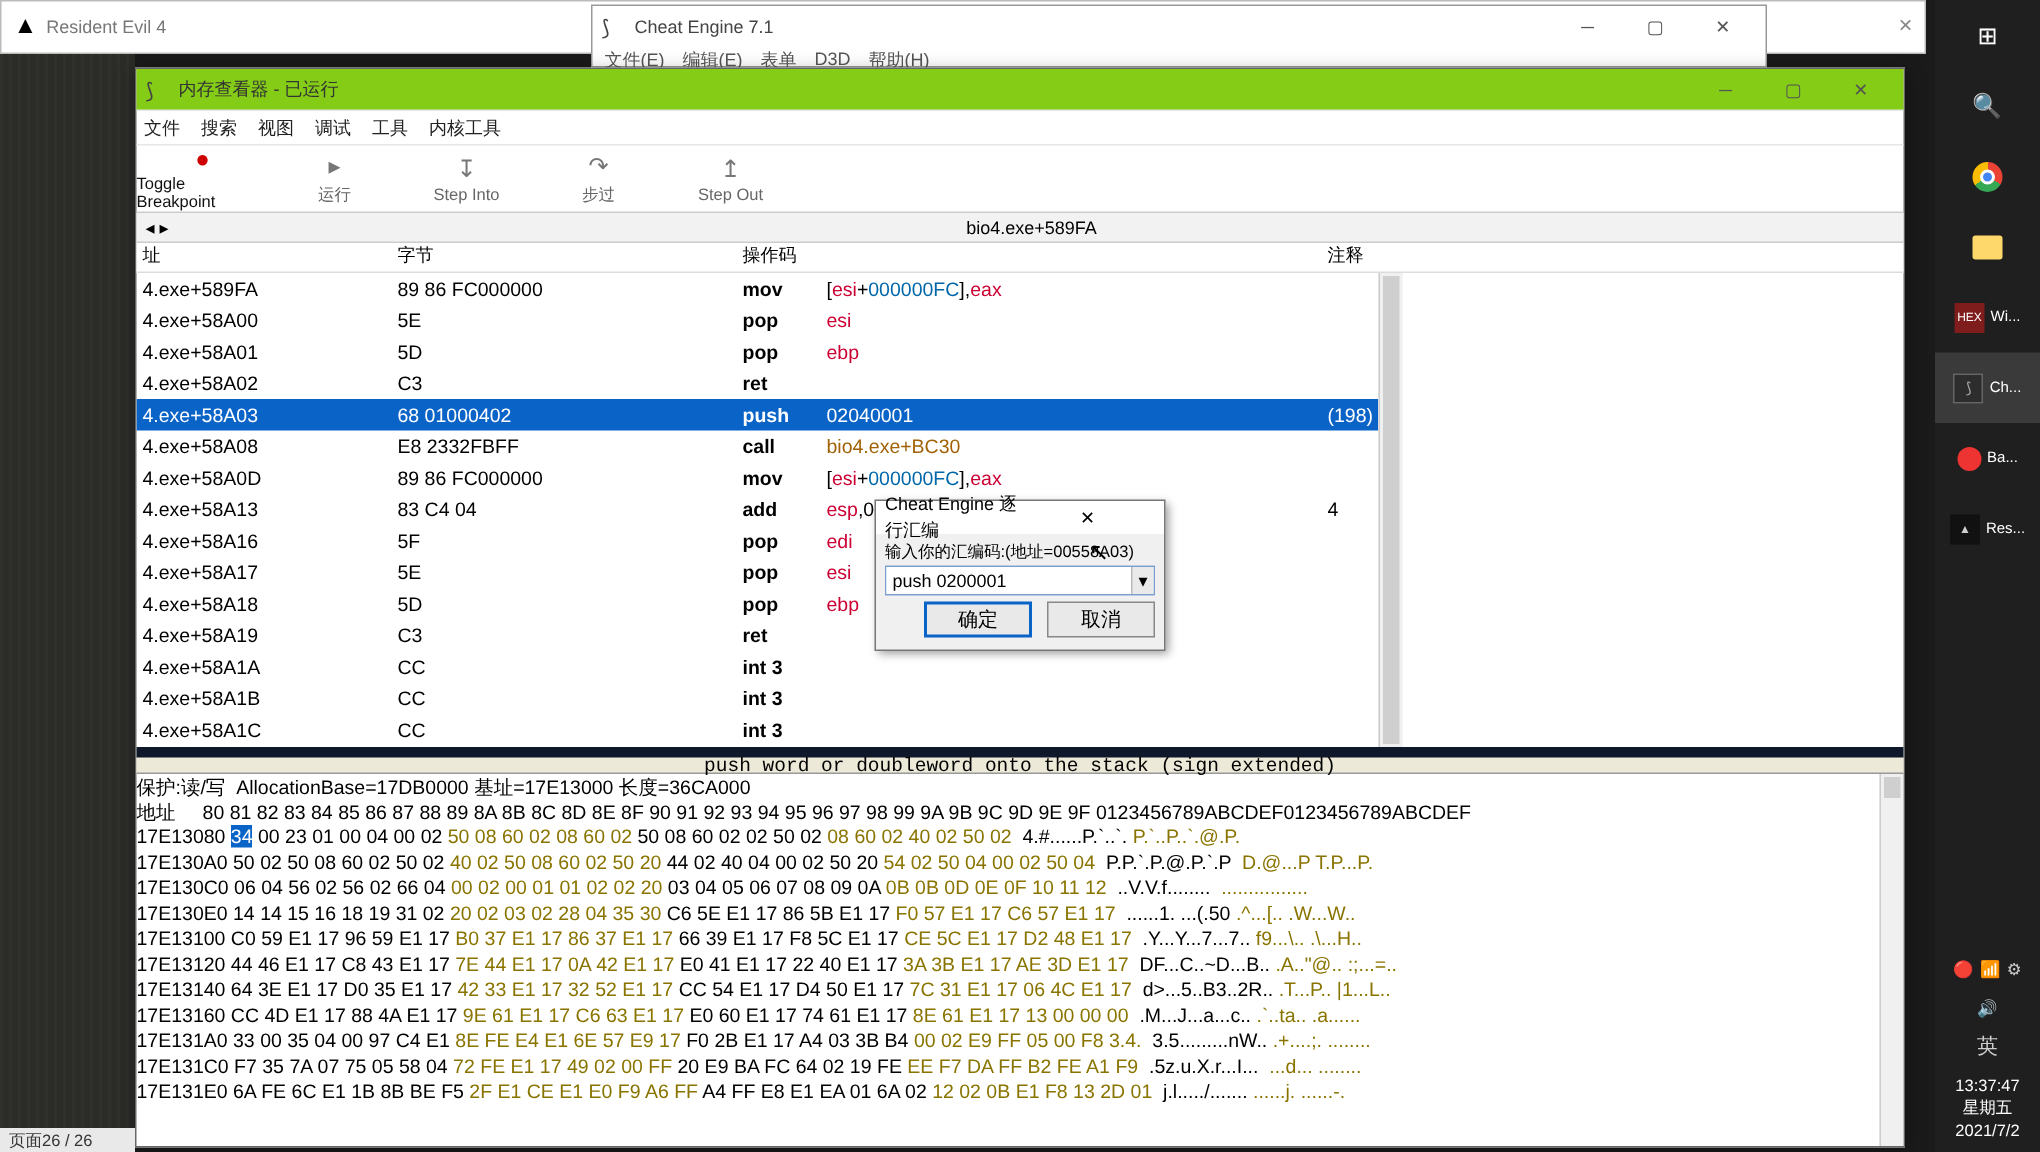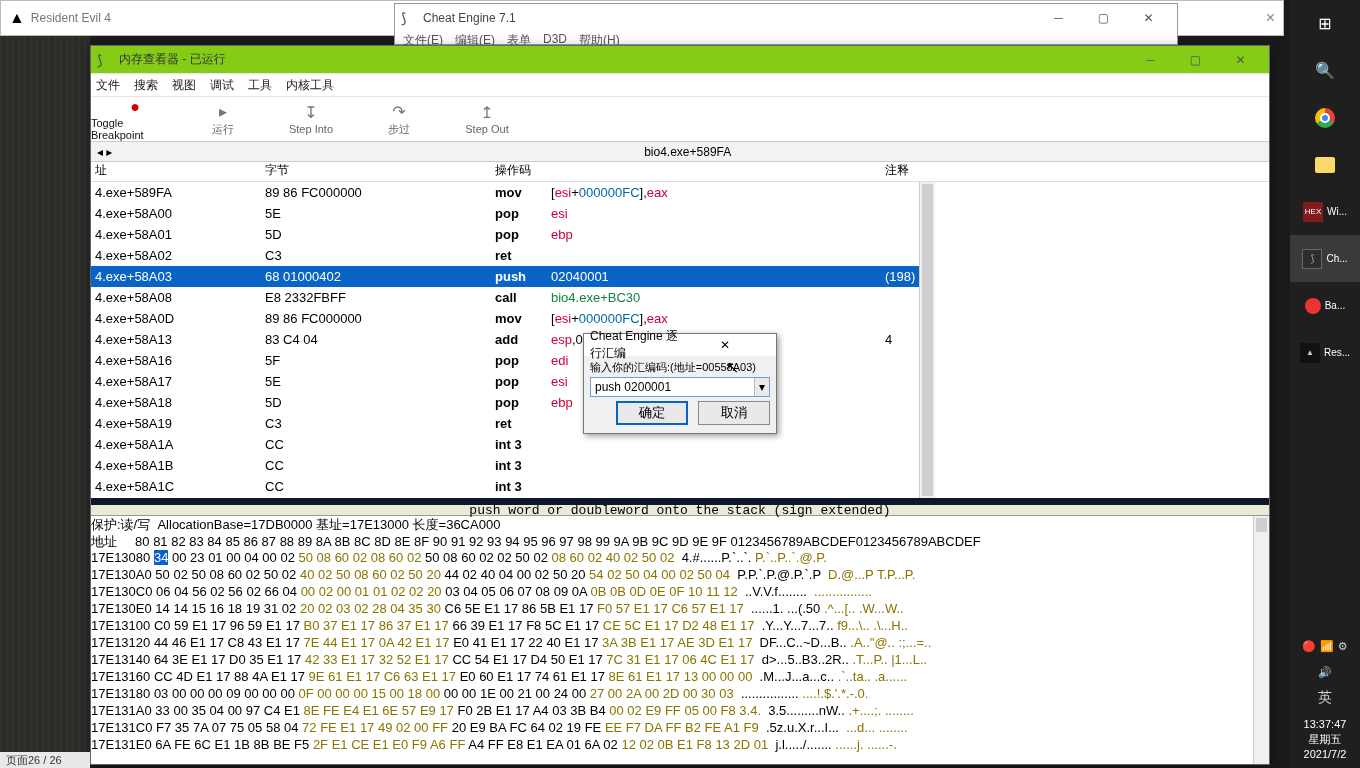--- a/index.html
+++ b/index.html
@@ -81,21 +81,21 @@
 
 .disasm-head { height:20px; display:flex; font-size:12px; background:#fff; border-bottom:1px solid #ddd; }
 .disasm-head div, .drow div { padding:0 4px; overflow:hidden; white-space:nowrap; }
 .caddr{width:170px;} .cbyte{width:230px;} .copc{width:390px;display:flex;gap:6px;} .ccom{flex:1;}
 .disasm-body { height:316px; overflow:hidden; position:relative; font-size:13px; }
 .drow { height:21px; display:flex; align-items:center; }
 .drow.sel { background:#0a64c8; color:#fff; }
 .drow .mnem{font-weight:bold;color:#000;width:50px;}
 .drow.sel .mnem{color:#fff;}
 .drow .args{}
-.tok-reg{color:#c03;} .tok-num{color:#06a;} .tok-call{color:#15803d;}
+.tok-reg{color:#c03;} .tok-num{color:#06a;} .tok-call{color:#a16207;}
 .drow.sel .tok-reg,.drow.sel .tok-num,.drow.sel .tok-call{color:#fff;}
 .disasm-wrap{position:relative;flex:1;display:flex;}
 .disasm-wrap .vscroll{width:16px;background:#f0f0f0;border-left:1px solid #ccc;position:relative;}
 .disasm-wrap .vscroll::after{content:"";position:absolute;top:2px;bottom:2px;left:2px;right:2px;background:#cfcfcf;}
 
 .statusline{height:18px;font-family:Consolas,"Courier New",monospace;font-size:13px;text-align:right;background:#ece9d8;border-top:7px solid #0f172a;border-bottom:1px solid #999;display:flex;align-items:center;justify-content:center;}
 
 
 .hexpane{flex:1;display:flex;flex-direction:column;font-family:Consolas,"Courier New",monospace;font-size:13px;overflow:hidden;position:relative;}
 .hexpane .hhead{height:17px;color:#000;white-space:pre;}
@@ -372,21 +372,20 @@
     <div class="hhead">地址     80 81 82 83 84 85 86 87 88 89 8A 8B 8C 8D 8E 8F 90 91 92 93 94 95 96 97 98 99 9A 9B 9C 9D 9E 9F 0123456789ABCDEF0123456789ABCDEF</div>
     <div id="hex-body">
         <div class="hrow"><span class="haddr">17E13080</span> <span class="hsel">34</span> 00 23 01 00 04 00 02 <span class="hhi">50 08 60 02 08 60 02</span> 50 08 60 02 02 50 02 <span class="hhi">08 60 02 40 02 50 02</span>  4.#......P.`..`. <span class="hascii-hi">P.`..P..`.@.P.</span></div>
         <div class="hrow"><span class="haddr">17E130A0</span> 50 02 50 08 60 02 50 02 <span class="hhi">40 02 50 08 60 02 50 20</span> 44 02 40 04 00 02 50 20 <span class="hhi">54 02 50 04 00 02 50 04</span>  P.P.`.P.@.P.`.P  <span class="hascii-hi">D.@...P T.P...P.</span></div>
         <div class="hrow"><span class="haddr">17E130C0</span> 06 04 56 02 56 02 66 04 <span class="hhi">00 02 00 01 01 02 02 20</span> 03 04 05 06 07 08 09 0A <span class="hhi">0B 0B 0D 0E 0F 10 11 12</span>  ..V.V.f........  <span class="hascii-hi">................</span></div>
         <div class="hrow"><span class="haddr">17E130E0</span> 14 14 15 16 18 19 31 02 <span class="hhi">20 02 03 02 28 04 35 30</span> C6 5E E1 17 86 5B E1 17 <span class="hhi">F0 57 E1 17 C6 57 E1 17</span>  ......1. ...(.50 <span class="hascii-hi">.^...[.. .W...W..</span></div>
         <div class="hrow"><span class="haddr">17E13100</span> C0 59 E1 17 96 59 E1 17 <span class="hhi">B0 37 E1 17 86 37 E1 17</span> 66 39 E1 17 F8 5C E1 17 <span class="hhi">CE 5C E1 17 D2 48 E1 17</span>  .Y...Y...7...7.. <span class="hascii-hi">f9...\.. .\...H..</span></div>
         <div class="hrow"><span class="haddr">17E13120</span> 44 46 E1 17 C8 43 E1 17 <span class="hhi">7E 44 E1 17 0A 42 E1 17</span> E0 41 E1 17 22 40 E1 17 <span class="hhi">3A 3B E1 17 AE 3D E1 17</span>  DF...C..~D...B.. <span class="hascii-hi">.A.."@.. :;...=..</span></div>
         <div class="hrow"><span class="haddr">17E13140</span> 64 3E E1 17 D0 35 E1 17 <span class="hhi">42 33 E1 17 32 52 E1 17</span> CC 54 E1 17 D4 50 E1 17 <span class="hhi">7C 31 E1 17 06 4C E1 17</span>  d&gt;...5..B3..2R.. <span class="hascii-hi">.T...P.. |1...L..</span></div>
         <div class="hrow"><span class="haddr">17E13160</span> CC 4D E1 17 88 4A E1 17 <span class="hhi">9E 61 E1 17 C6 63 E1 17</span> E0 60 E1 17 74 61 E1 17 <span class="hhi">8E 61 E1 17 13 00 00 00</span>  .M...J...a...c.. <span class="hascii-hi">.`..ta.. .a......</span></div>
-        <div class="hrow"><span class="haddr">17E13180</span> 03 00 00 00 09 00 00 00 <span class="hhi">0F 00 00 00 15 00 18 00</span> 00 00 1E 00 21 00 24 00 <span class="hhi">27 00 2A 00 2D 00 30 03</span>  ................ <span class="hascii-hi">....!.$.'.*.-.0.</span></div>
         <div class="hrow"><span class="haddr">17E131A0</span> 33 00 35 04 00 97 C4 E1 <span class="hhi">8E FE E4 E1 6E 57 E9 17</span> F0 2B E1 17 A4 03 3B B4 <span class="hhi">00 02 E9 FF 05 00 F8 3.4.</span>  3.5.........nW.. <span class="hascii-hi">.+....;. ........</span></div>
         <div class="hrow"><span class="haddr">17E131C0</span> F7 35 7A 07 75 05 58 04 <span class="hhi">72 FE E1 17 49 02 00 FF</span> 20 E9 BA FC 64 02 19 FE <span class="hhi">EE F7 DA FF B2 FE A1 F9</span>  .5z.u.X.r...I... <span class="hascii-hi"> ...d... ........</span></div>
         <div class="hrow"><span class="haddr">17E131E0</span> 6A FE 6C E1 1B 8B BE F5 <span class="hhi">2F E1 CE E1 E0 F9 A6 FF</span> A4 FF E8 E1 EA 01 6A 02 <span class="hhi">12 02 0B E1 F8 13 2D 01</span>  j.l...../....... <span class="hascii-hi">......j. ......-.</span></div>
       </div>
     <div class="scroll"></div>
   </div>
 </div>
 
 <div class="dlg">
   <div class="dtitle">

